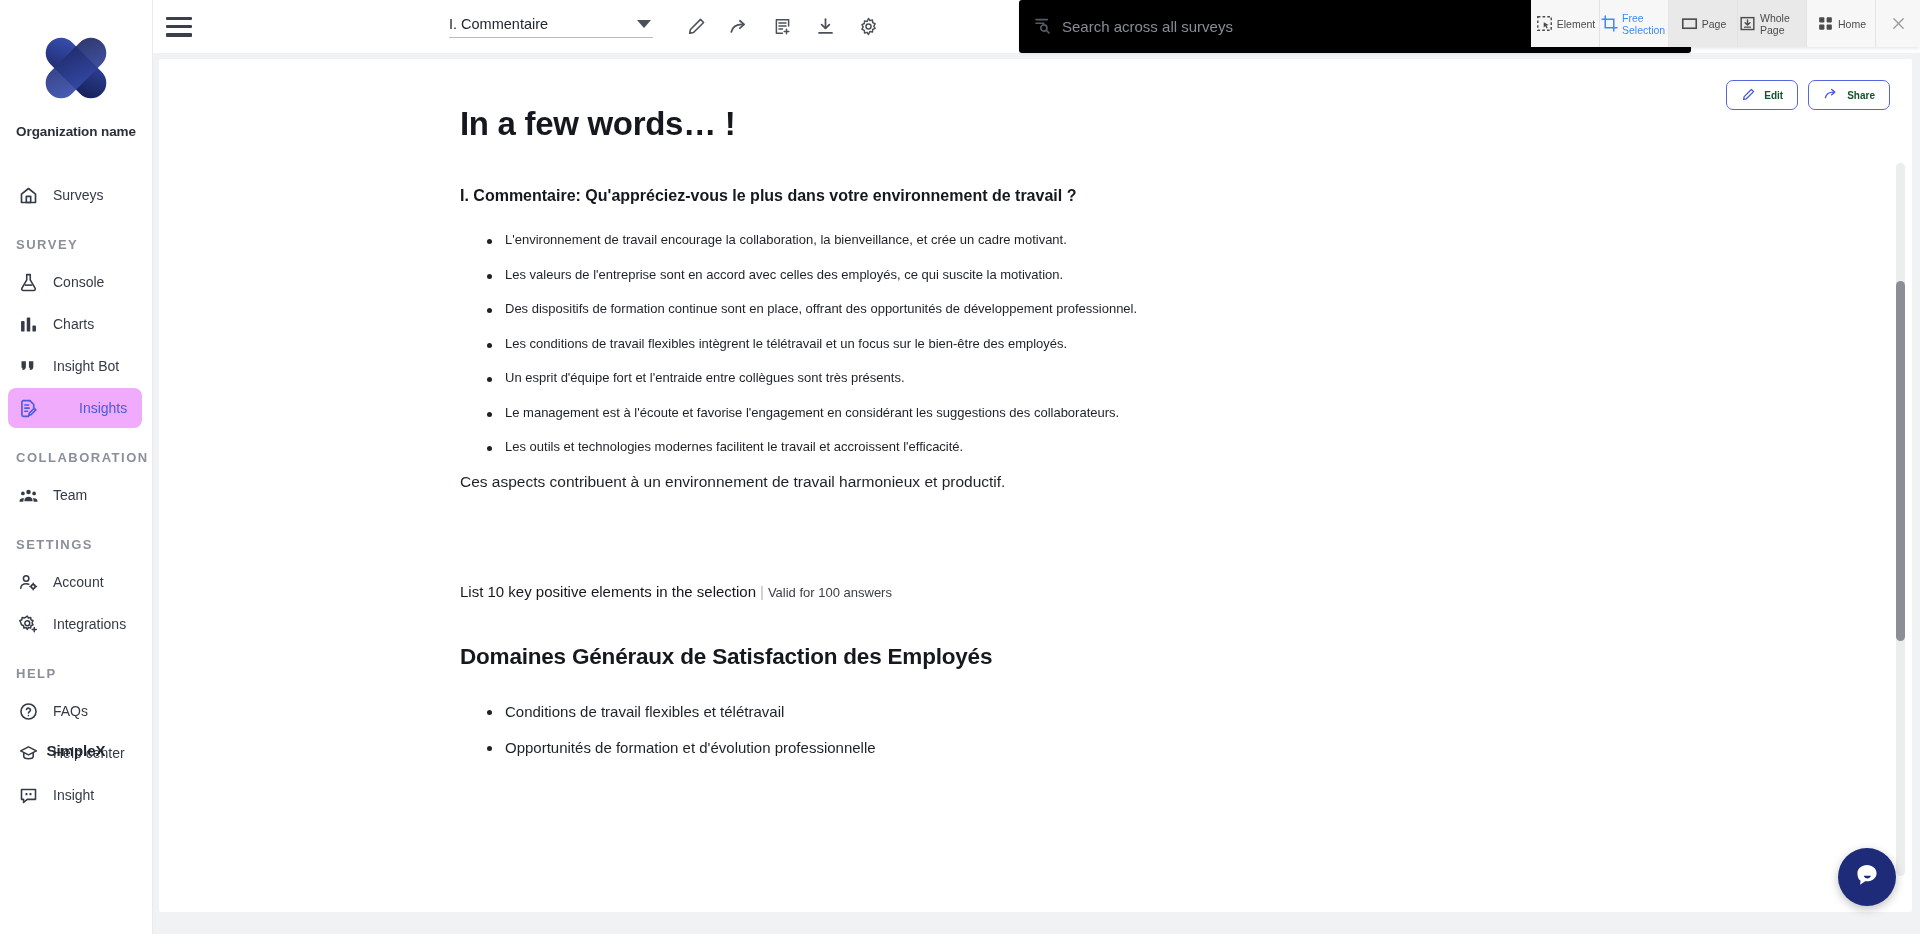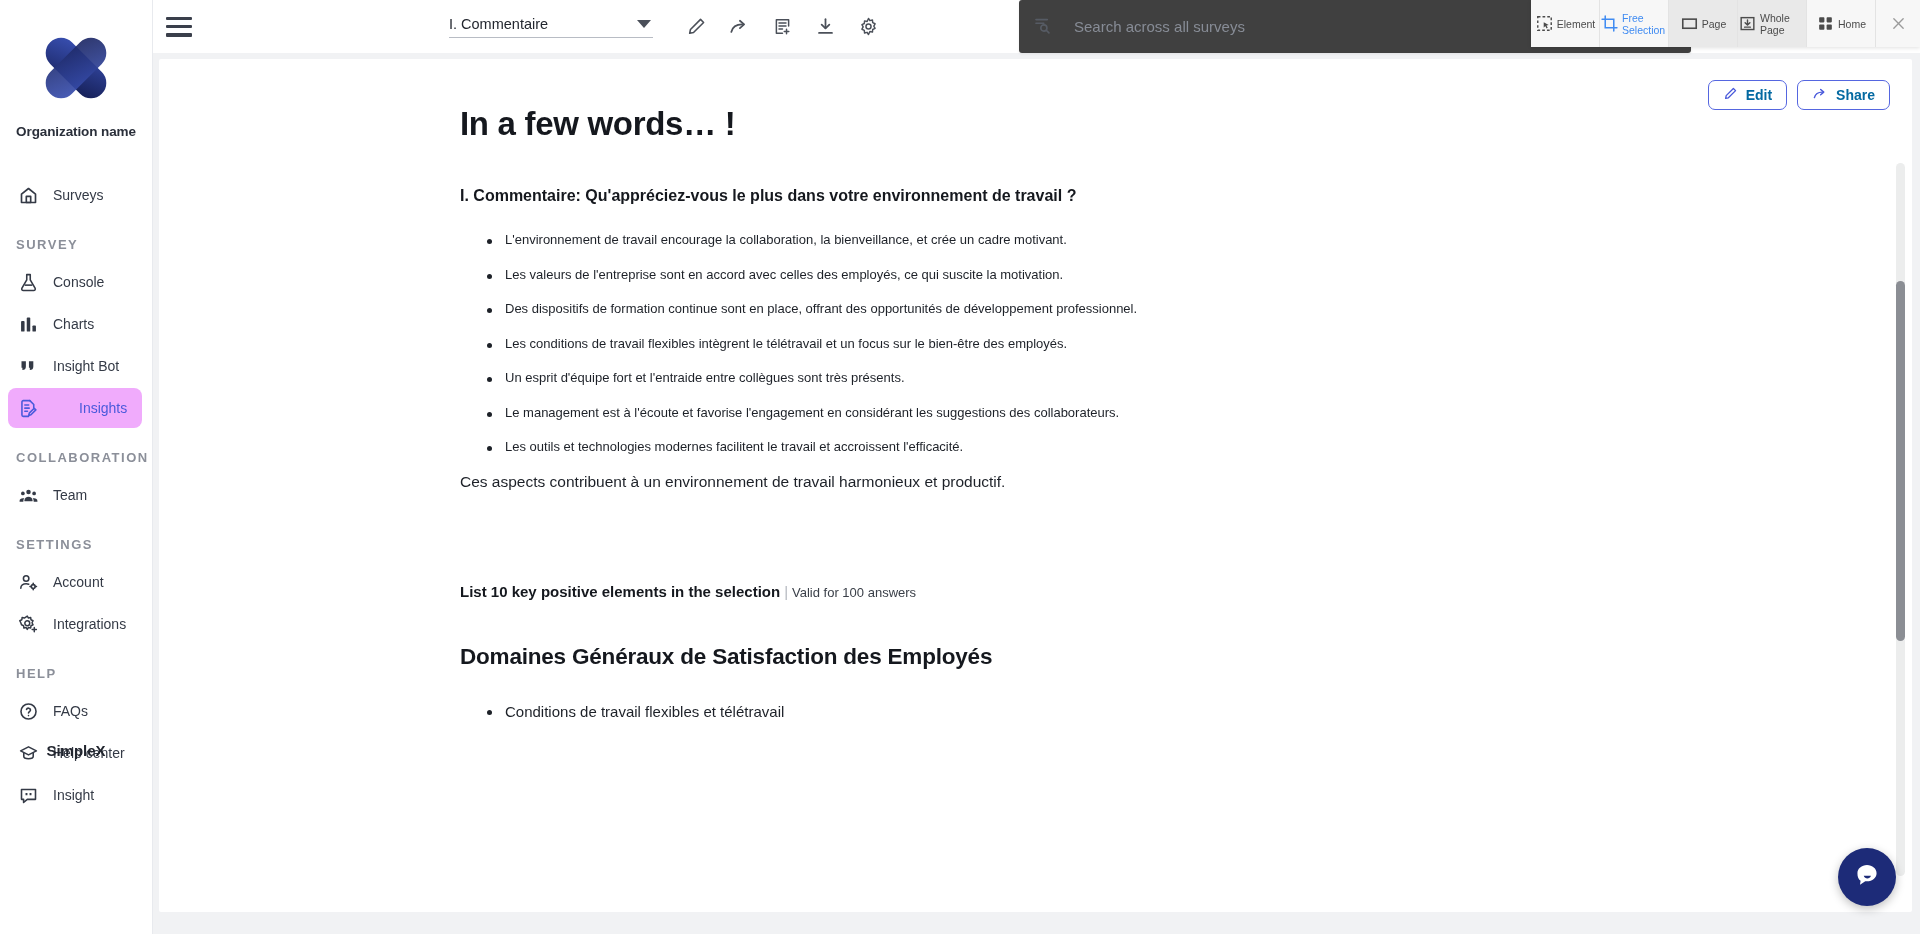--- a/index.html
+++ b/index.html
@@ -102,23 +102,23 @@
 
   .tool-icons { position: absolute; left: 528px; top: 0; height: 53px; display: flex; align-items: center; gap: 13px; }
   .tool-btn { width: 30px; height: 30px; display:flex; align-items:center; justify-content:center; cursor:pointer; }
 
   .search-bar {
     position: absolute;
     left: 866px;
     top: 0;
     width: 672px;
     height: 53px;
-    background: #404040;
+    background: #000000;
     display: flex; align-items: center;
-    gap: 20px;
+    gap: 8px;
     padding-left: 14px;
     box-shadow: 0 1px 3px rgba(0,0,0,.07);
     border-radius: 3px;
   }
   .search-placeholder { color: #878c96; font-size: 15px; }
 
   
   .capture-bar {
     position: absolute;
     right: 0; top: 0;
@@ -156,23 +156,23 @@
     position: absolute;
     right: 22px; top: 21px;
     display: flex; gap: 10px;
   }
   .act-btn {
     display: flex; align-items: center; gap: 8px;
     height: 30px;
     padding: 0 14px;
     border: 1.4px solid #5566e0;
     border-radius: 7px;
-    color: #0369a1;
+    color: #14532d;
     background: #fff;
-    font-size: 14px;
+    font-size: 10px;
     font-weight: 600;
     cursor: pointer;
   }
 
   .doc {
     position: absolute;
     left: 0; right: 0; top: 0; bottom: 0;
     padding: 46px 0 0 301px;
     overflow: hidden;
   }
@@ -203,21 +203,21 @@
     content: "";
     position: absolute;
     left: 0; top: 8px;
     width: 5px; height: 5px;
     border-radius: 50%;
     background: #1d2128;
   }
   .closing { font-size: 15.5px; color: #1d2128; margin-top: 3px; }
 
   .sub-meta { margin-top: 92px; font-size: 15px; color: #15181e; }
-  .sub-meta b { font-weight: 700; }
+  .sub-meta b { font-weight: 400; }
   .sub-meta .sep { color: #b5b9c0; margin: 0 4px; }
   .sub-meta .valid { font-size: 13px; color: #3b4049; }
 
   h2.section-title {
     font-size: 22.5px;
     font-weight: 700;
     color: #15181e;
     margin-top: 44px;
     margin-bottom: 32px;
     letter-spacing: -0.2px;
@@ -581,20 +581,21 @@
           <div class="closing">Ces aspects contribuent à un environnement de travail harmonieux et productif.</div>
 
           <div class="sub-meta">
             <b>List 10 key positive elements in the selection</b><span class="sep">|</span><span class="valid">Valid for 100 answers</span>
           </div>
 
           <h2 class="section-title">Domaines Généraux de Satisfaction des Employés</h2>
 
           <ul class="bullets small">
             <li>Conditions de travail flexibles et télétravail</li>
+            <li>Opportunités de formation et d'évolution professionnelle</li>
           </ul>
         </div>
       </div>
 
       <div class="scroll-track">
         <div class="scroll-thumb"></div>
       </div>
     </div>
 
     <div class="page-bottom-strip"></div>

